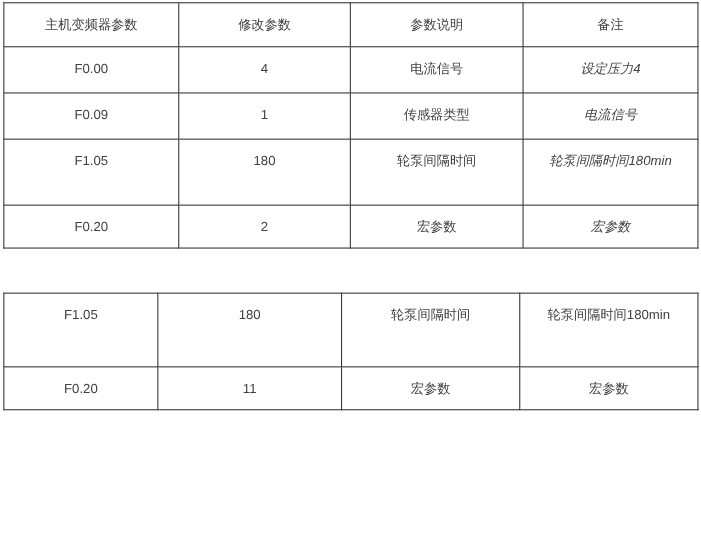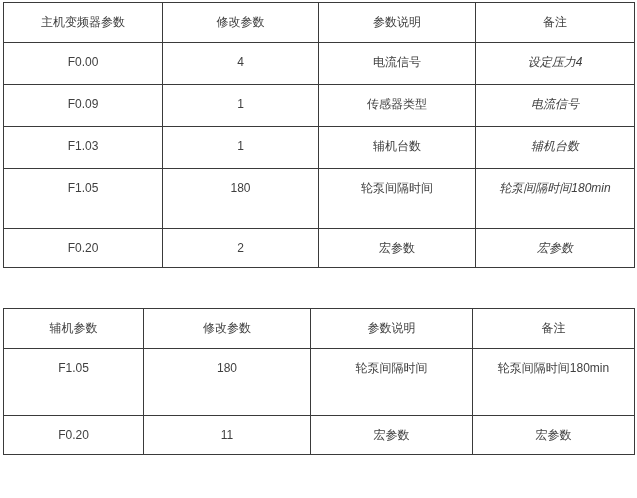--- a/index.html
+++ b/index.html
@@ -79,26 +79,20 @@
         <td>4</td>
         <td>电流信号</td>
         <td class="remark-cell">设定压力4</td>
       </tr>
       <tr class="r-std">
         <td>F0.09</td>
         <td>1</td>
         <td>传感器类型</td>
         <td class="remark-cell">电流信号</td>
       </tr>
-      <tr class="r-std">
-        <td>F1.03</td>
-        <td>1</td>
-        <td>辅机台数</td>
-        <td class="remark-cell">辅机台数</td>
-      </tr>
       <tr class="r-tall">
         <td>F1.05</td>
         <td>180</td>
         <td>轮泵间隔时间</td>
         <td class="remark-cell">轮泵间隔时间180min</td>
       </tr>
       <tr class="r-last">
         <td>F0.20</td>
         <td>2</td>
         <td>宏参数</td>
@@ -108,26 +102,20 @@
   </table>
 
   <table class="t2">
     <colgroup>
       <col class="col-a">
         <col class="col-b">
         <col class="col-c">
         <col class="col-d">
     </colgroup>
     <tbody>
-      <tr class="hrow">
-        <th>辅机参数</th>
-        <th>修改参数</th>
-        <th>参数说明</th>
-        <th>备注</th>
-      </tr>
       <tr class="r-tall">
         <td>F1.05</td>
         <td>180</td>
         <td>轮泵间隔时间</td>
         <td class="remark-cell">轮泵间隔时间180min</td>
       </tr>
       <tr class="r-last">
         <td>F0.20</td>
         <td>11</td>
         <td>宏参数</td>

